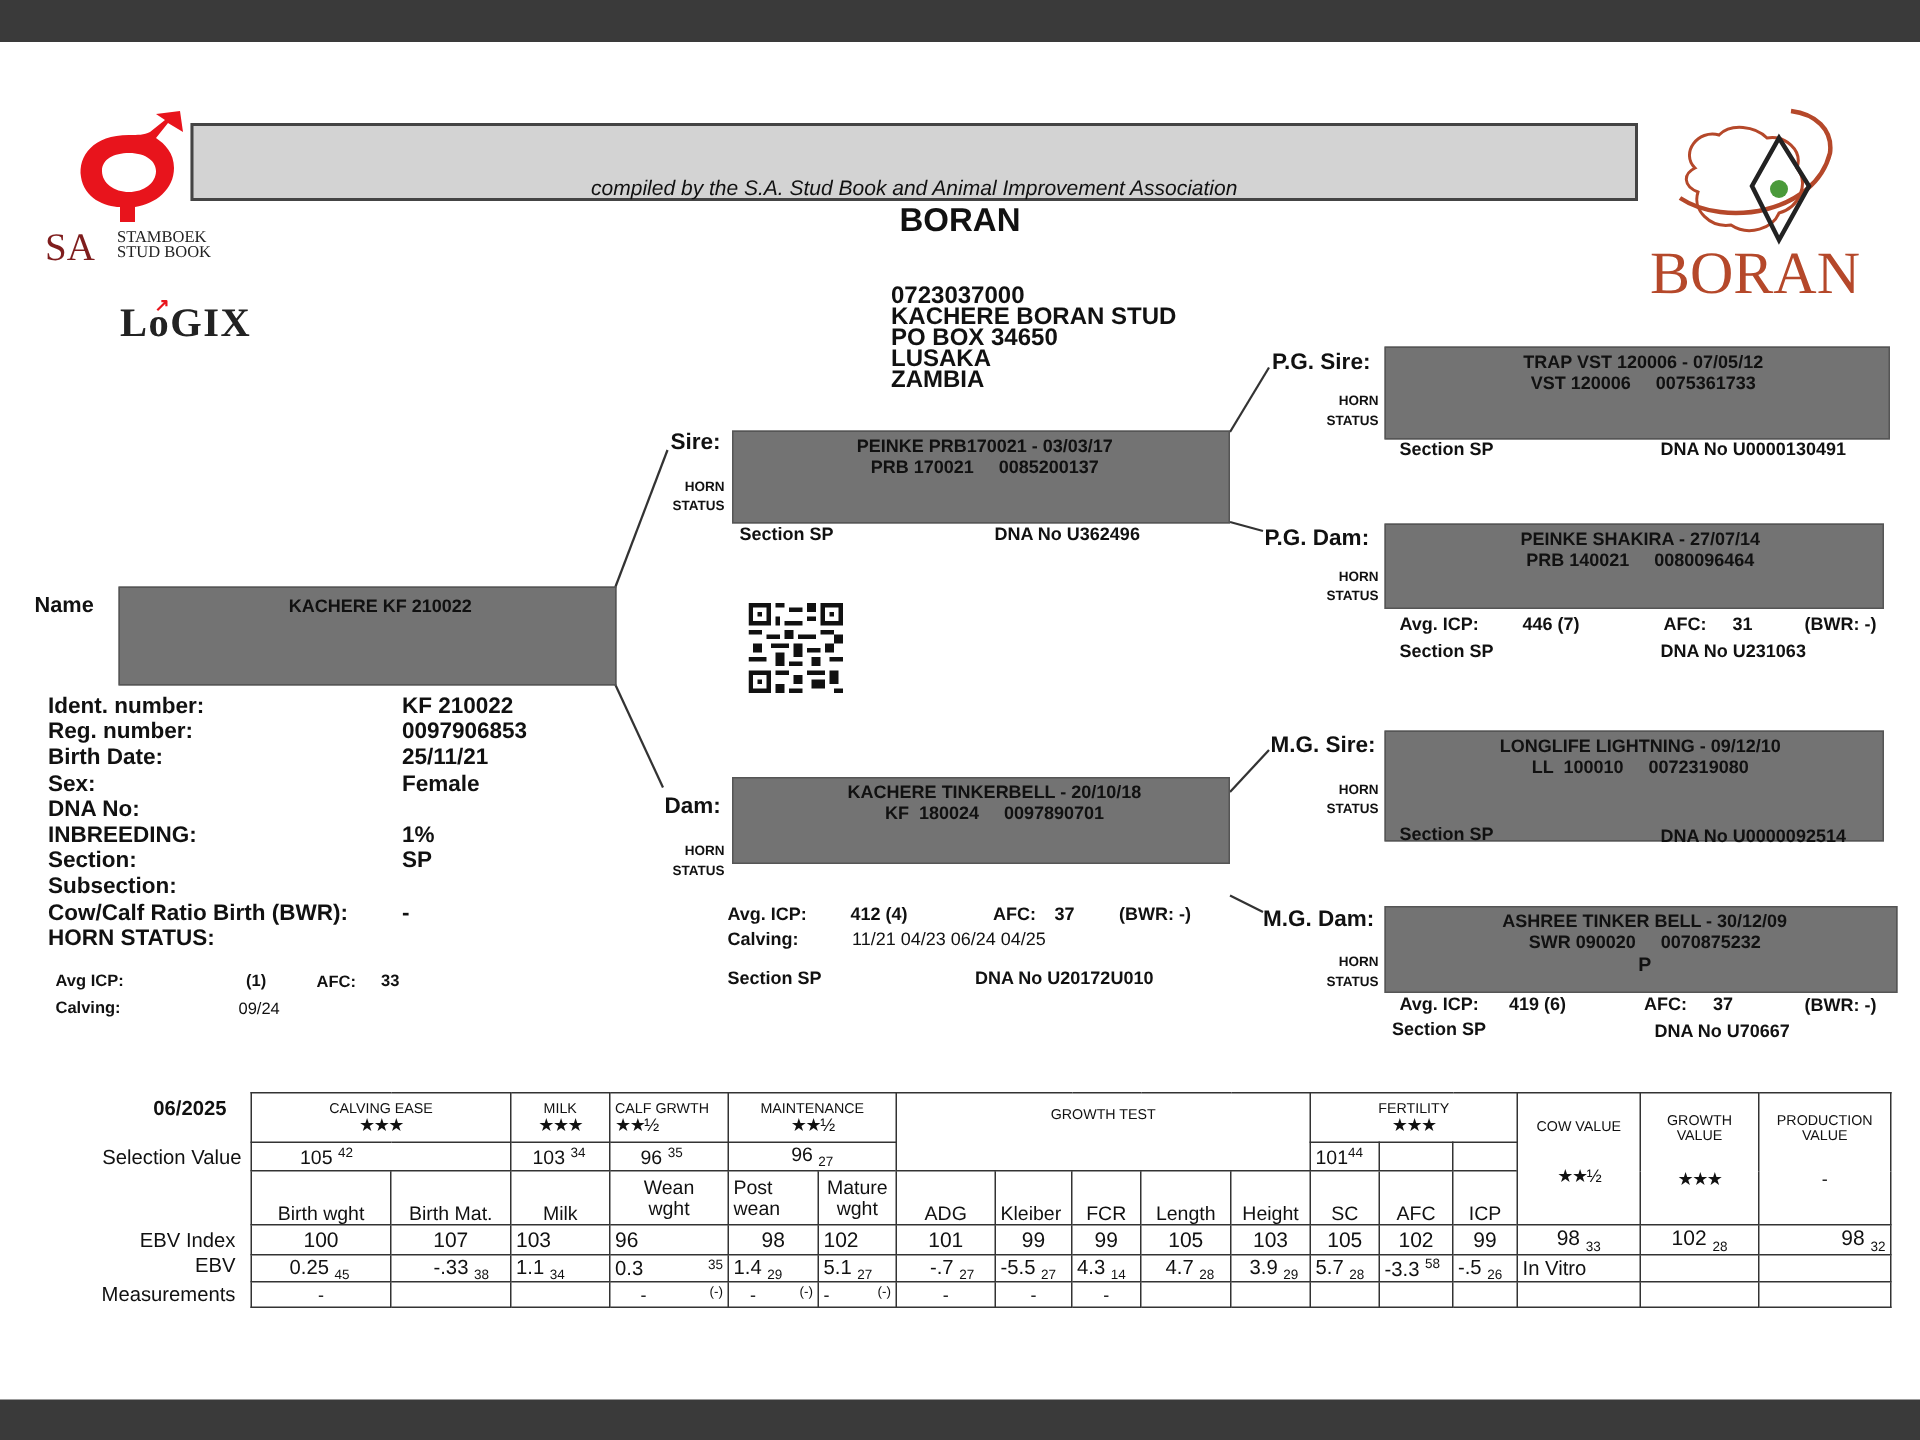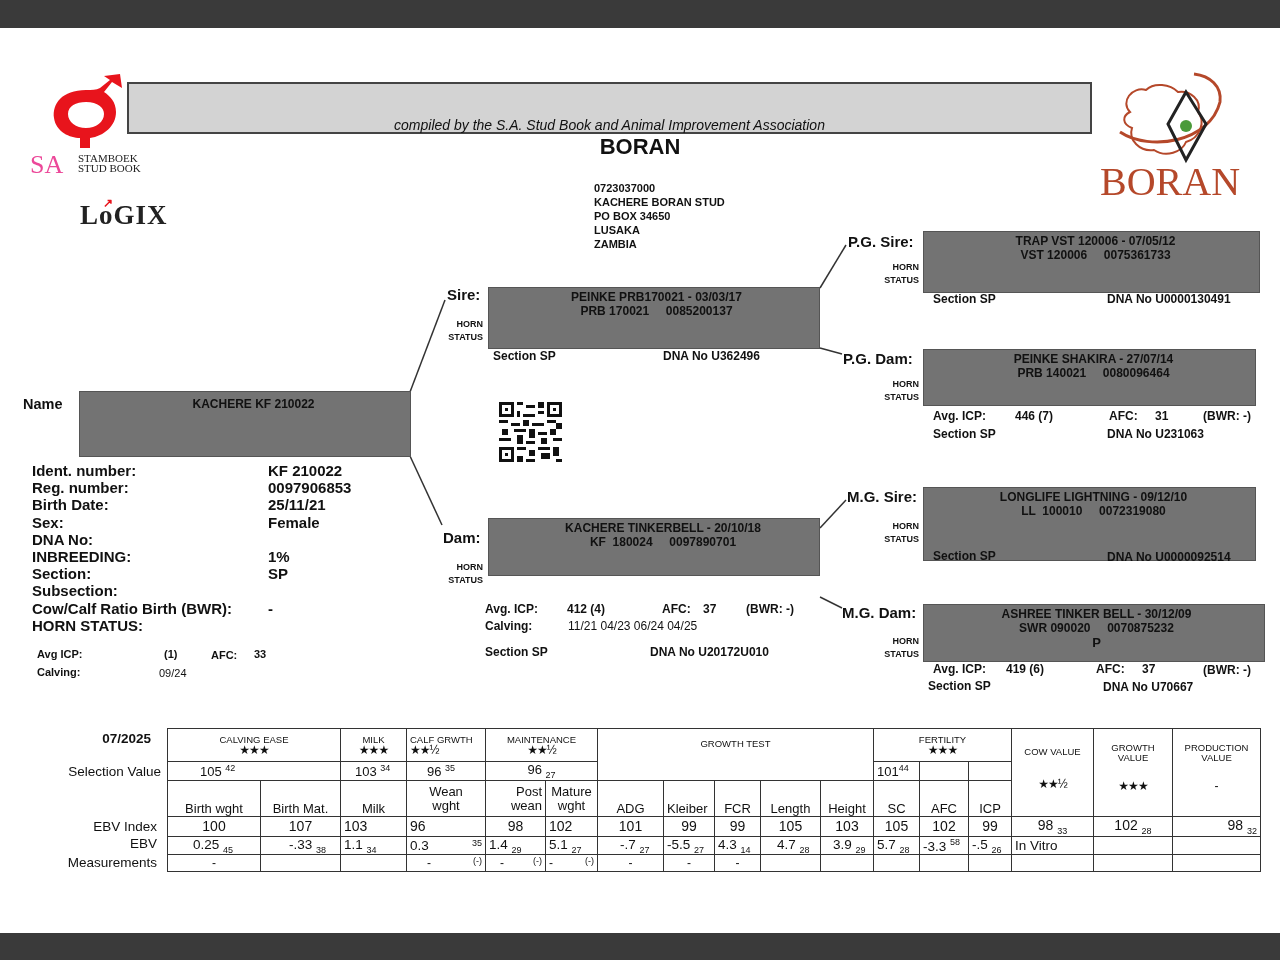--- a/index.html
+++ b/index.html
@@ -9,26 +9,26 @@
   .botbar { position: absolute; left: 0; top: 933px; width: 1280px; height: 27px; background: #3a3a3a; }
   .abs { position: absolute; }
   .bold { font-weight: bold; }
 
   
   .title-box { position: absolute; left: 127px; top: 82px; width: 965px; height: 52px; background: #d3d3d3; border: 2px solid #444; }
   .title-main { position: absolute; left: 0; width: 100%; top: 1px; text-align: center; font-size: 27px; font-weight: bold; letter-spacing: -0.3px; }
   .title-sub { position: absolute; left: 0; width: 100%; top: 33px; text-align: center; font-size: 14px; font-style: italic; }
   .breed { position: absolute; left: 540px; width: 200px; top: 134px; text-align: center; font-size: 22px; font-weight: bold; }
 
-  .sa-text { position: absolute; left: 30px; top: 150px; font-family: "Liberation Serif", serif; font-size: 26px; color: #ec4899; }
+  .sa-text { position: absolute; left: 30px; top: 150px; font-family: "Liberation Serif", serif; font-size: 26px; color: #7f1d1d; }
   .sa-small { position: absolute; left: 78px; top: 153px; font-family: "Liberation Serif", serif; font-size: 11px; line-height: 10px; color: #222; }
   .logix { position: absolute; left: 80px; top: 200px; font-family: "Liberation Serif", serif; font-weight: bold; font-size: 27px; color: #222; letter-spacing: 1px; }
   .boran-word { position: absolute; left: 1100px; top: 158px; font-family: "Liberation Serif", serif; font-size: 40px; color: #b5482a; letter-spacing: 0px; }
 
-  .owner { position: absolute; left: 594px; top: 181px; font-size: 11px; font-weight: bold; line-height: 14px; }
+  .owner { position: absolute; left: 594px; top: 191px; font-size: 16px; font-weight: bold; line-height: 14px; }
 
   
   .pbox { position: absolute; background: #737373; border: 1.5px solid #555; font-size: 12px; font-weight: bold; padding: 2px 0 0 8px; line-height: 14px; text-align: center; }
   .lbl-big { position: absolute; font-size: 15px; font-weight: bold; }
   .horn { position: absolute; font-size: 9px; font-weight: bold; text-align: right; line-height: 13px; width: 40px; }
   .small-b { position: absolute; font-size: 12px; font-weight: bold; white-space: nowrap; }
   .small-n { position: absolute; font-size: 12px; white-space: nowrap; }
 
   .ident { position: absolute; left: 32px; top: 462px; font-size: 15px; font-weight: bold; line-height: 17.2px; }
   .ident-v { position: absolute; left: 268px; top: 462px; font-size: 15px; font-weight: bold; line-height: 17.2px; }
@@ -256,21 +256,21 @@
   <div style="font-size:13px;margin-top:1px">P</div>
 </div>
 <div class="small-b" style="left:933px;top:662px">Avg. ICP:</div>
 <div class="small-b" style="left:1006px;top:662px">419 (6)</div>
 <div class="small-b" style="left:1096px;top:662px">AFC:</div>
 <div class="small-b" style="left:1142px;top:662px">37</div>
 <div class="small-b" style="left:1203px;top:663px">(BWR: -)</div>
 <div class="small-b" style="left:928px;top:679px">Section SP</div>
 <div class="small-b" style="left:1103px;top:680px">DNA No U70667</div>
 
-<div class="rowlbl bold" style="left:21px;top:731px">07/2025</div>
+<div class="rowlbl bold" style="left:21px;top:731px">06/2025</div>
 <div class="rowlbl" style="left:31px;top:764px">Selection Value</div>
 <div class="rowlbl" style="left:27px;top:819px">EBV Index</div>
 <div class="rowlbl" style="left:27px;top:836px">EBV</div>
 <div class="rowlbl" style="left:27px;top:855px">Measurements</div>
 
 <table class="ebv">
   <colgroup>
     <col style="width:93px">
       <col style="width:80px">
       <col style="width:66px">
@@ -337,21 +337,21 @@
         <td></td>
   </tr>
   <tr style="height:36px">
     <td style="text-align:center;vertical-align:bottom">Birth wght</td>
     <td style="text-align:center;vertical-align:bottom">Birth Mat.</td>
     <td style="text-align:center;vertical-align:bottom">Milk</td>
     <td style="text-align:center;line-height:14px">
           <div>Wean</div>
           <div>wght</div>
         </td>
-    <td style="text-align:right;line-height:14px">
+    <td style="text-align:left;line-height:14px">
           <div>Post</div>
           <div>wean</div>
         </td>
     <td style="text-align:center;line-height:14px">
           <div>Mature</div>
           <div>wght</div>
         </td>
     <td style="text-align:center;vertical-align:bottom">ADG</td>
     <td style="text-align:left;vertical-align:bottom">Kleiber</td>
     <td style="text-align:center;vertical-align:bottom">FCR</td>

